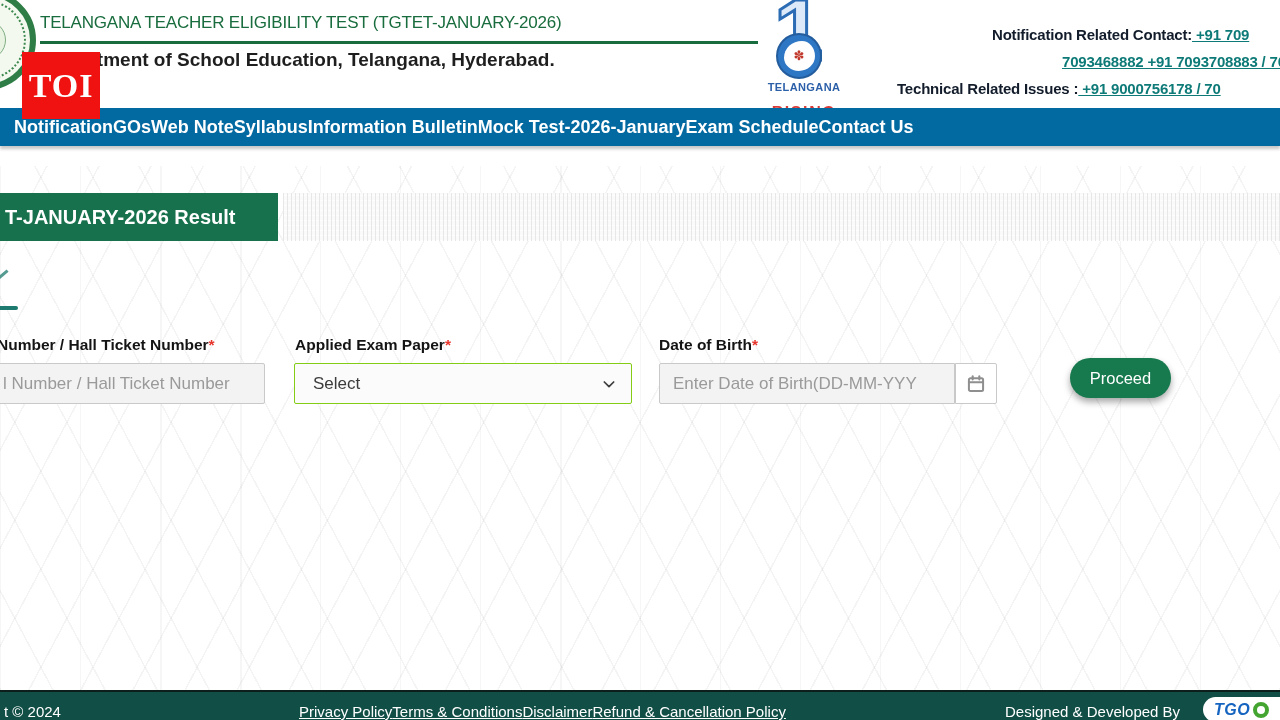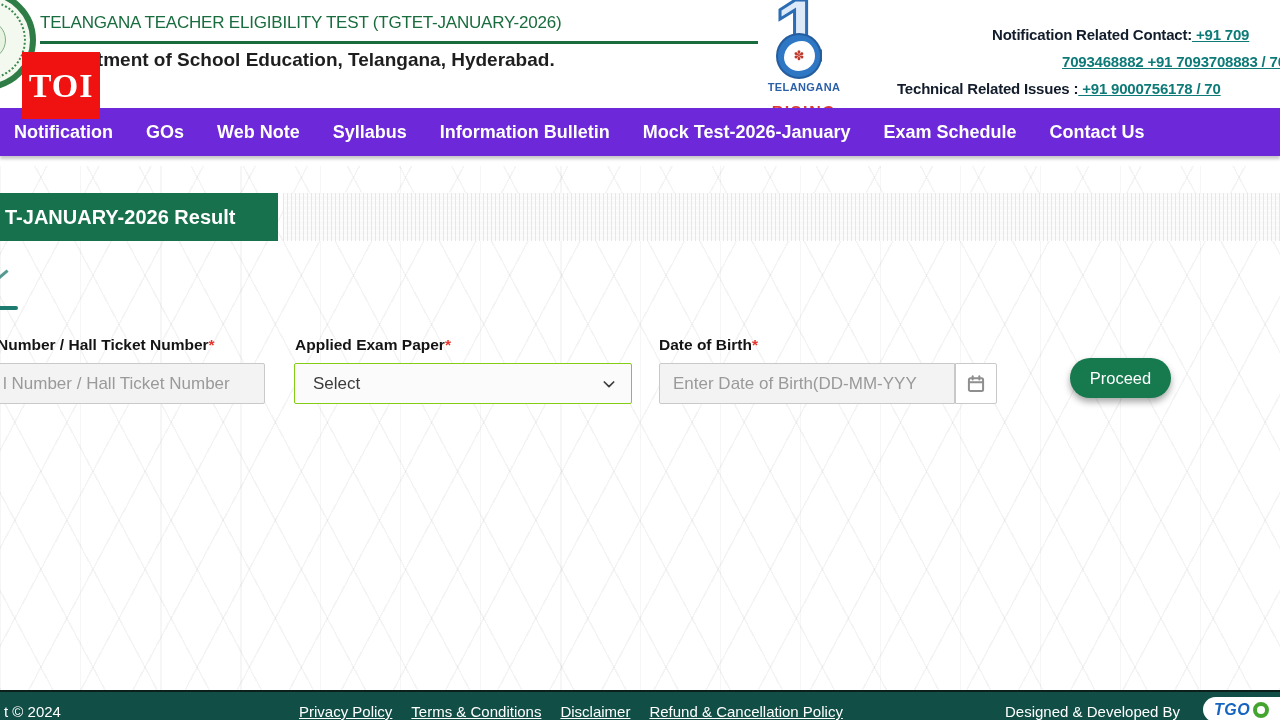--- a/index.html
+++ b/index.html
@@ -33,22 +33,22 @@
                    font-weight:700;color:#d93a36;letter-spacing:1.6px;margin-top:12px;}
 
   .contact-line{position:absolute;white-space:nowrap;font-size:15px;font-weight:700;letter-spacing:-0.2px;}
   .contact-label{color:#121c2b;}
   .contact-value{color:#0d7a77;text-decoration:underline;}
   #cl1{left:992px;top:26px;}
   #cl2{left:1062px;top:53px;}
   #cl3{left:897px;top:80px;}
 
   
-  .nav{position:absolute;left:0;top:108px;width:1280px;height:48px;background:#6d28d9;
-       display:flex;align-items:center;gap:33px;padding-left:14px;box-sizing:border-box;
+  .nav{position:absolute;left:0;top:108px;width:1280px;height:38px;background:#0369a1;
+       display:flex;align-items:center;padding-left:14px;box-sizing:border-box;
        box-shadow:0 3px 3px rgba(0,0,0,0.22);z-index:20;}
   .nav a{color:#fff;font-size:18px;font-weight:700;text-decoration:none;white-space:nowrap;cursor:pointer;}
 
   
   .pattern{position:absolute;left:0;top:166px;width:1280px;height:524px;
     background-image:
       repeating-linear-gradient(62deg, rgba(0,0,0,0.045) 0 1.5px, transparent 1.5px 46px),
       repeating-linear-gradient(-62deg, rgba(0,0,0,0.045) 0 1.5px, transparent 1.5px 46px),
       repeating-linear-gradient(90deg, rgba(0,0,0,0.035) 0 1.5px, transparent 1.5px 80px);}
   .banner{position:absolute;left:0;top:193px;width:278px;height:48px;background:#17714d;color:#fff;
@@ -88,21 +88,21 @@
 
   .proceed{position:absolute;left:1032px;top:358px;width:101px;height:40px;border-radius:20px;
            background:#17794e;color:#fff;font-size:16.5px;font-weight:500;border:none;
            box-shadow:0 4px 7px rgba(0,0,0,0.35);z-index:2;cursor:pointer;
            font-family:"Liberation Sans",sans-serif;margin-left:38px;}
 
   
   .footer{position:absolute;left:0;top:690px;width:1280px;height:42px;background:#114e46;
           border-top:2px solid #0d1f1b;color:#fff;z-index:25;box-sizing:border-box;}
   .footer .copy{position:absolute;left:4px;top:11px;font-size:15px;white-space:nowrap;}
-  .footer .links{position:absolute;left:299px;top:11px;display:flex;gap:19px;}
+  .footer .links{position:absolute;left:299px;top:11px;display:flex;}
   .footer .links a{color:#fff;font-size:15px;text-decoration:underline;white-space:nowrap;cursor:pointer;}
   .footer .credit{position:absolute;left:1005px;top:11px;font-size:15px;white-space:nowrap;}
   .footer .tgo{position:absolute;left:1203px;top:5px;width:95px;height:25px;background:#fff;
                border-radius:13px;display:flex;align-items:center;padding-left:11px;
                box-sizing:border-box;gap:3px;cursor:pointer;}
   .footer .tgo .t{color:#1464c0;font-weight:700;font-size:16px;font-style:italic;letter-spacing:0.5px;}
   .footer .tgo .ring{width:16px;height:16px;border:4.5px solid #43a52f;border-radius:50%;box-sizing:border-box;}
 </style>
 </head>
 <body>

